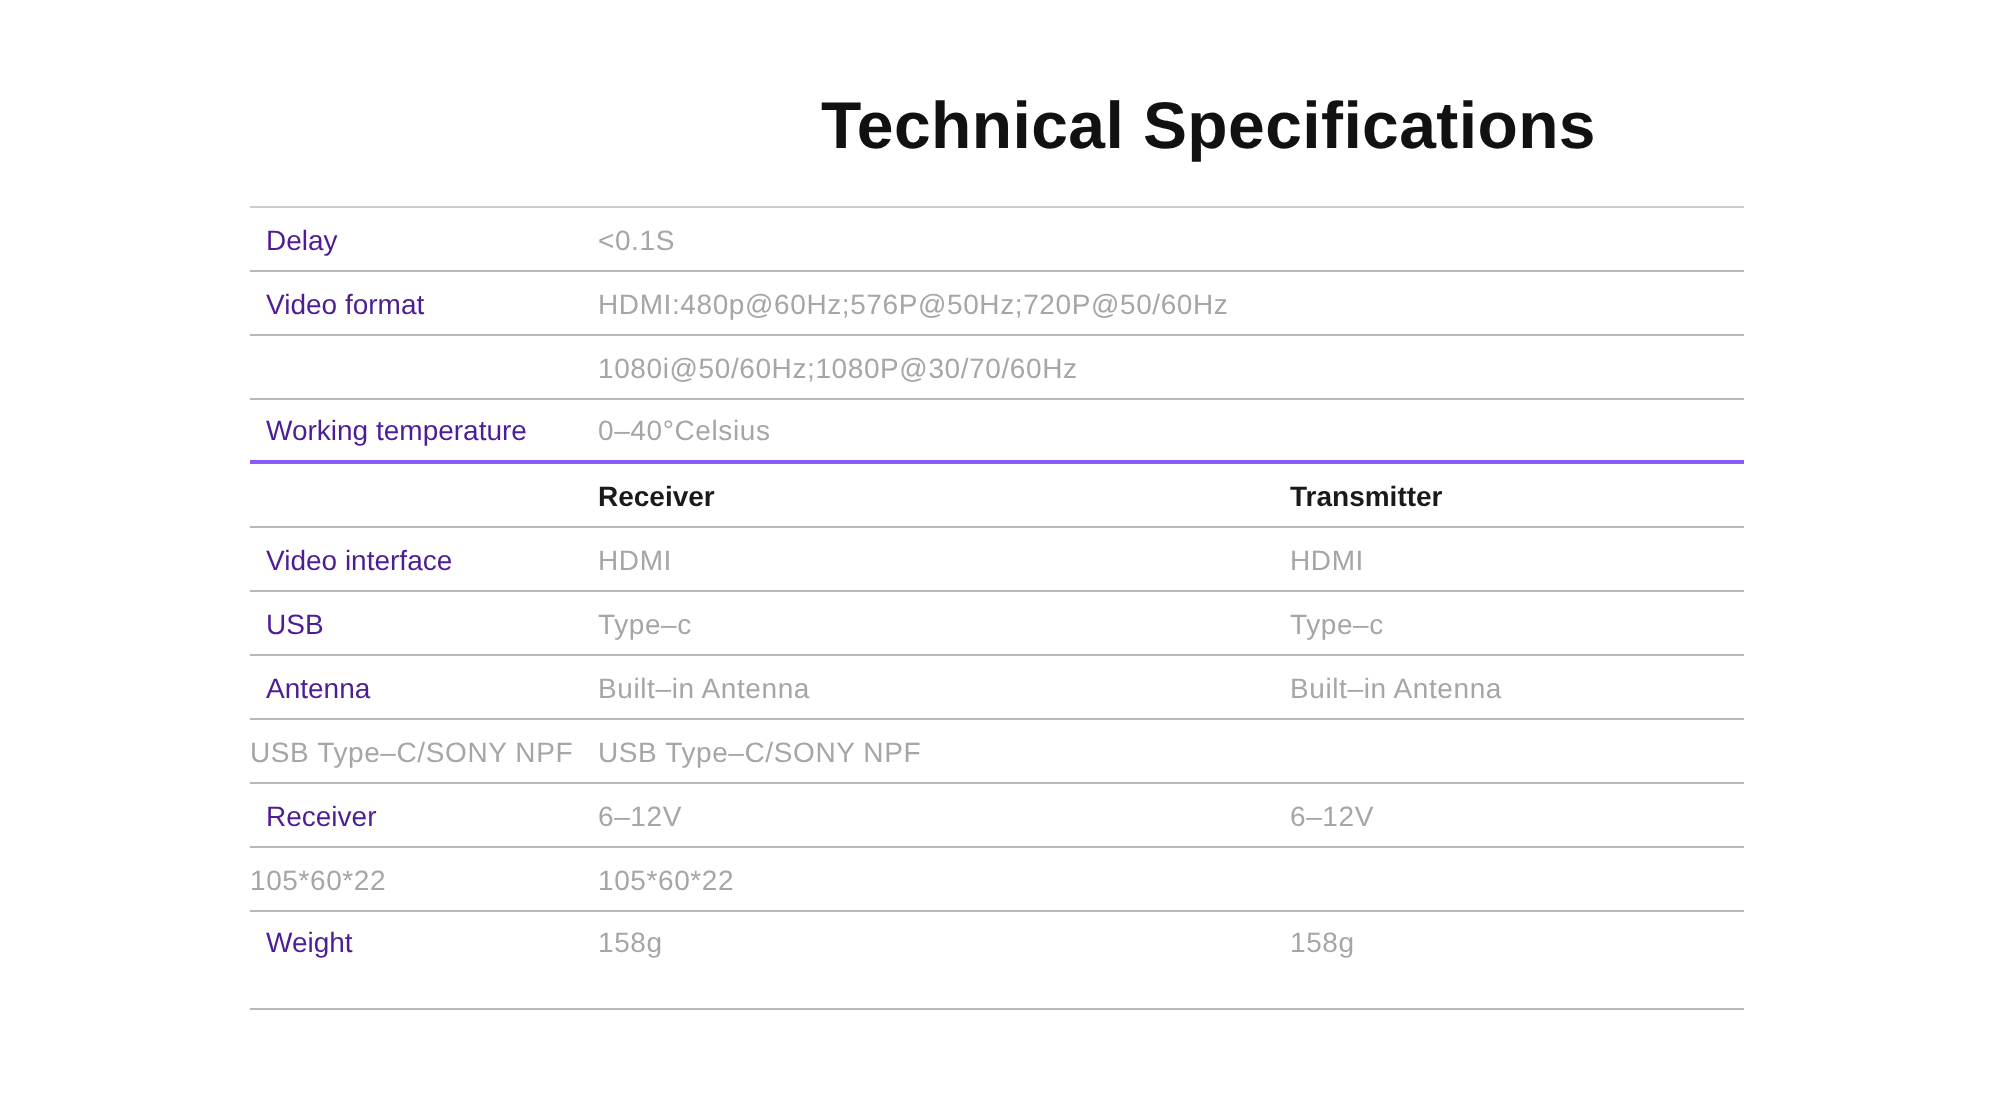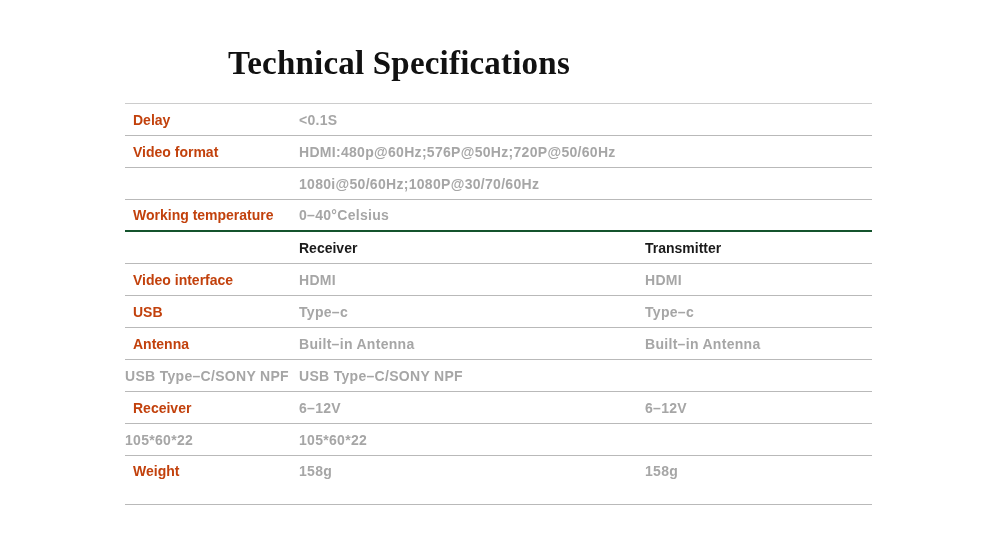--- a/index.html
+++ b/index.html
@@ -10,63 +10,62 @@
     height: 555px;
     font-family: "Liberation Sans", "DejaVu Sans", sans-serif;
     position: relative;
     overflow: hidden;
   }
   .title {
     position: absolute;
     top: 44px;
     left: 0;
     width: 798px;
-    text-align: center;
+    text-align: right;
     font-size: 33px;
     font-weight: 700;
     color: #111111;
     letter-spacing: 0.2px;
     line-height: 38px;
-    font-family: Liberation Serif, serif;
   }
   .spec-table {
     position: absolute;
     left: 125px;
     top: 103px;
     width: 747px;
     border-top: 1px solid #cccccc;
   }
   .row {
     display: grid;
     grid-template-columns: 174px 346px 1fr;
     align-items: center;
     height: 32px;
     border-bottom: 1px solid #b9b9b9;
     box-sizing: border-box;
   }
   .row.section-end {
-    border-bottom: 2px solid #14532d;
+    border-bottom: 2px solid #8b5cf6;
   }
   .row.last {
     height: 49px;
     align-items: start;
   }
   .row.last .cell { padding-top: 7px; }
   .cell {
     font-size: 14px;
     white-space: nowrap;
     overflow: visible;
   }
   .label {
     padding-left: 8px;
-    font-weight: 700;
-    color: #c2410c;
+    font-weight: 400;
+    color: #4c1d95;
   }
   .value {
-    font-weight: 700;
+    font-weight: 400;
     color: #a6a6a6;
     letter-spacing: 0.3px;
   }
   .col-head {
     font-weight: 700;
     color: #1a1a1a;
   }
 </style>
 </head>
 <body>

